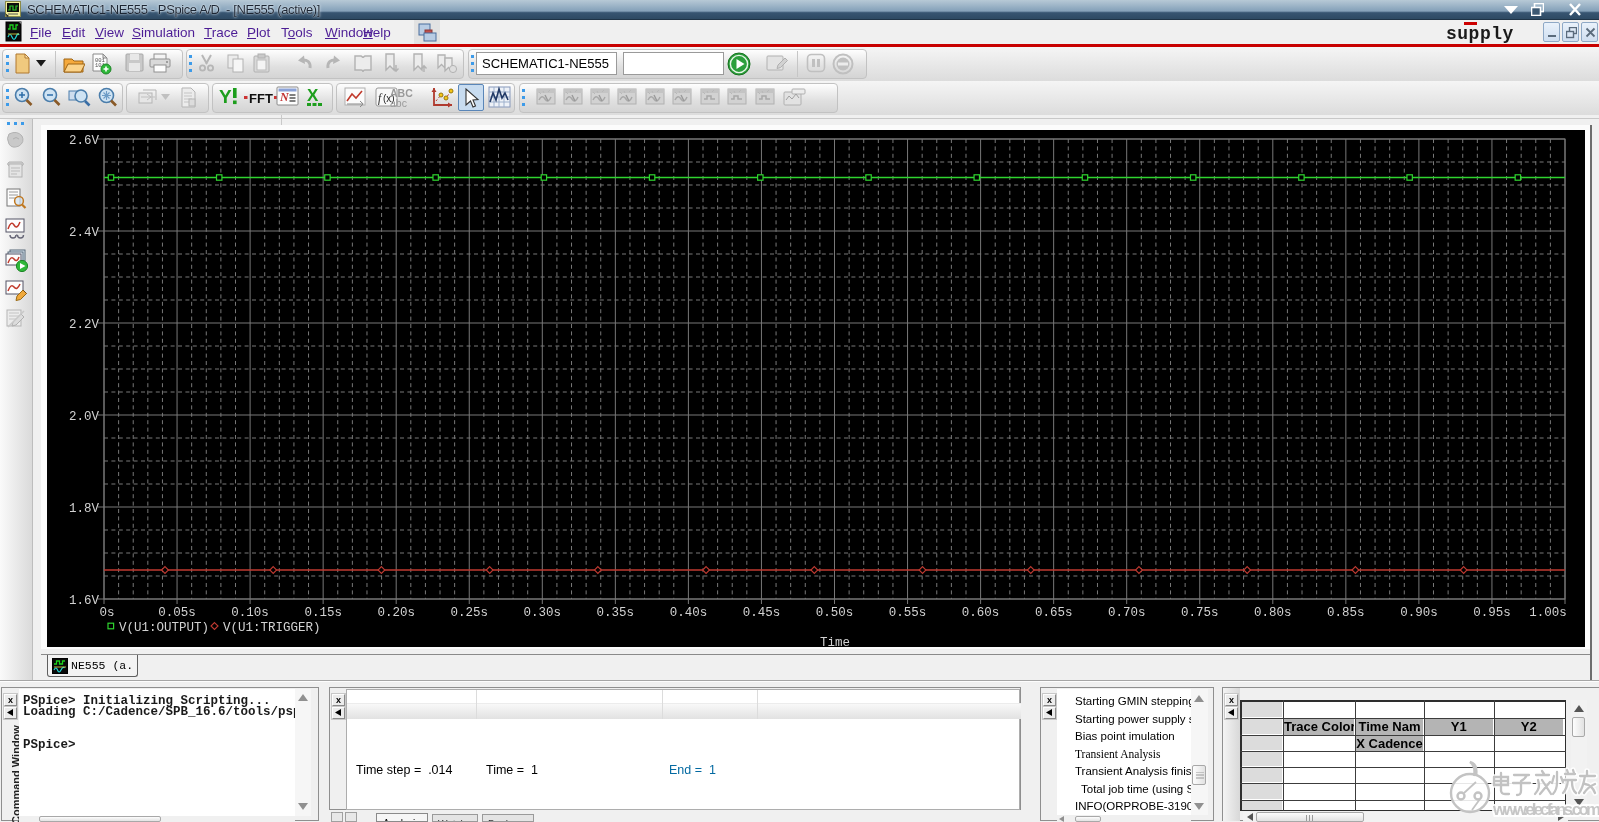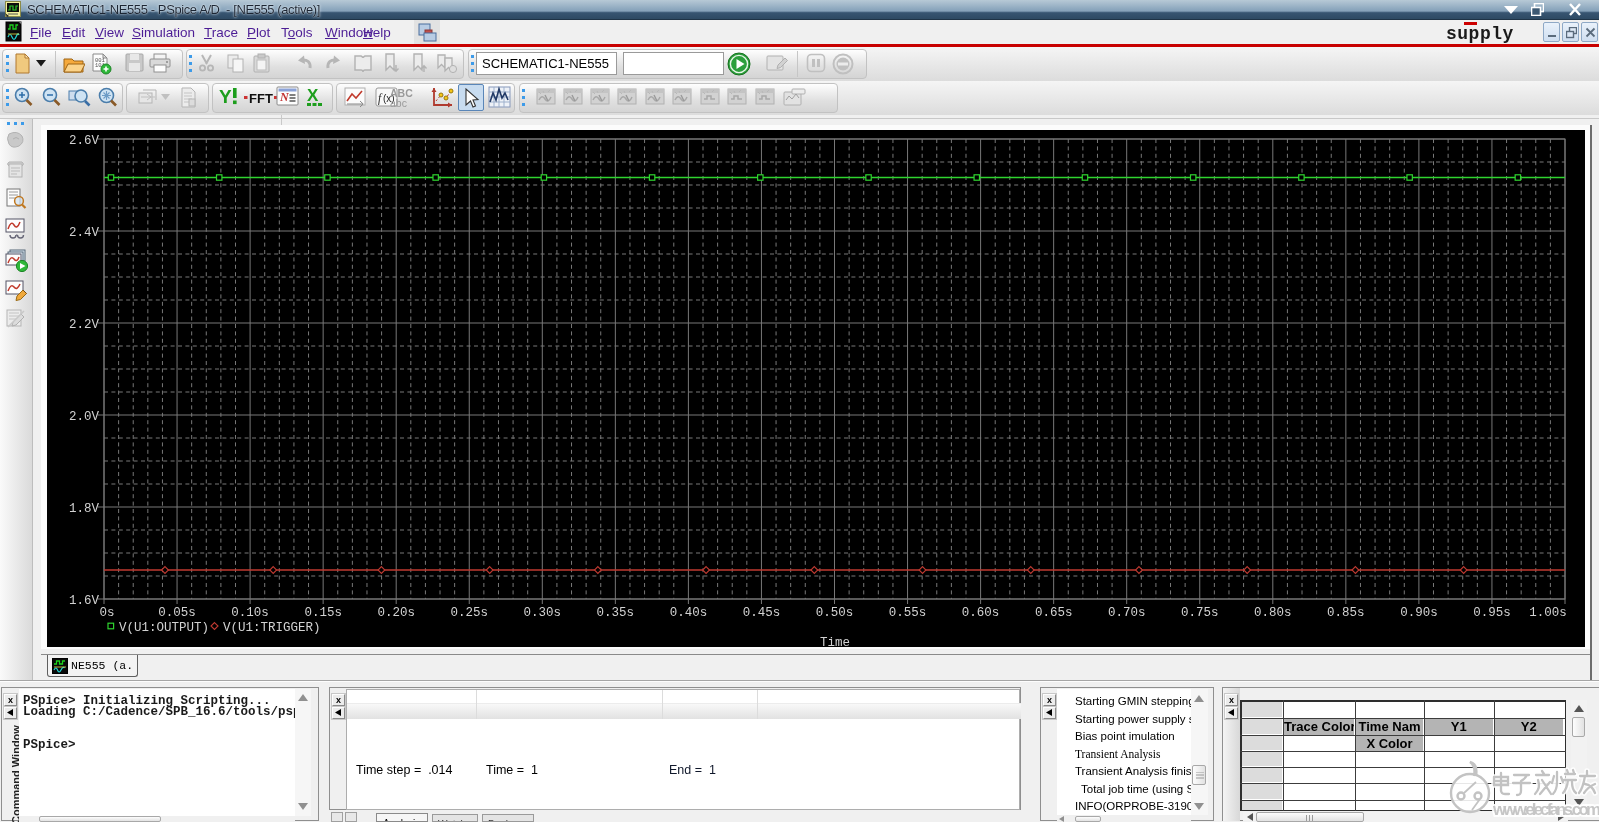--- a/index.html
+++ b/index.html
@@ -748,21 +748,21 @@
  <div class="xbtn" style="left:2px;top:19px;"><svg width="7" height="7" style="margin-top:1px">
         <path d="M6 0 v7 L0 3.5 Z" fill="#000"></path>
       </svg></div>
  <div class="abs" style="left:16px;top:1px;width:674px;height:121px;background:#fff;border:1px solid #adadad;">
    <div class="abs" style="left:0;top:13px;width:674px;height:16px;background:linear-gradient(#f8f8f8,#e2e2e2);border-top:1px solid #ececec;"></div>
    <div class="abs" style="left:129px;top:0;width:1px;height:29px;background:#dcdcdc;"></div>
    <div class="abs" style="left:315px;top:0;width:1px;height:29px;background:#dcdcdc;"></div>
    <div class="abs" style="left:410px;top:0;width:1px;height:29px;background:#dcdcdc;"></div>
    <div class="abs" style="left:9px;top:73px;font-size:12.5px;color:#000;">Time step = &nbsp;.014</div>
    <div class="abs" style="left:139px;top:73px;font-size:12.5px;color:#000;">Time = &nbsp;1</div>
-   <div class="abs" style="left:322px;top:73px;font-size:12.5px;color:#0f172a;">End = &nbsp;1</div>
+   <div class="abs" style="left:322px;top:73px;font-size:12.5px;color:#0369a1;">End = &nbsp;1</div>
  </div>
 </div>
 
 <div class="abs" style="left:331px;top:812px;width:12px;height:10px;background:#e8e8e8;border:1px solid #a0a0a0;"></div>
 <div class="abs" style="left:345px;top:812px;width:12px;height:10px;background:#e8e8e8;border:1px solid #a0a0a0;"></div>
 <div class="abs" style="left:376px;top:813px;width:52px;height:9px;background:#f6f6f6;border:1px solid #8a8a8a;font-size:10px;color:#000;padding:4px 0 0 6px;overflow:hidden;">Analysis</div>
 <div class="abs" style="left:432px;top:814px;width:46px;height:8px;background:#e4e4e4;border:1px solid #9a9a9a;font-size:10px;color:#333;padding:4px 0 0 5px;overflow:hidden;">Watch</div>
 <div class="abs" style="left:482px;top:814px;width:52px;height:8px;background:#e4e4e4;border:1px solid #9a9a9a;font-size:10px;color:#333;padding:4px 0 0 5px;overflow:hidden;">Devices</div>
 
 <div class="panel" style="left:1040px;top:687px;width:174px;height:134px;">
@@ -822,21 +822,21 @@
 <div class="abs" style="left:1242px;top:719px;width:40px;height:15px;background:#dcdcdc;"></div>
 <div class="abs" style="left:1242px;top:736px;width:40px;height:14px;background:#dcdcdc;"></div>
 <div class="abs" style="left:1242px;top:752px;width:40px;height:14px;background:#dcdcdc;"></div>
 <div class="abs" style="left:1242px;top:768px;width:40px;height:14px;background:#dcdcdc;"></div>
 <div class="abs" style="left:1242px;top:784px;width:40px;height:15px;background:#dcdcdc;"></div>
 <div class="abs" style="left:1242px;top:801px;width:40px;height:9px;background:#dcdcdc;"></div>
 <div class="abs" style="left:1284px;top:719px;width:70px;height:16px;background:#b4b4b4;font-size:13px;font-weight:bold;color:#000;text-align:center;line-height:16px;overflow:hidden;white-space:nowrap;">Trace Color</div>
 <div class="abs" style="left:1356px;top:719px;width:67px;height:16px;background:#b4b4b4;font-size:13px;font-weight:bold;color:#000;text-align:center;line-height:16px;overflow:hidden;white-space:nowrap;">Time Nam</div>
 <div class="abs" style="left:1425px;top:719px;width:67.5px;height:16px;background:#b4b4b4;font-size:13px;font-weight:bold;color:#000;text-align:center;line-height:16px;overflow:hidden;white-space:nowrap;">Y1</div>
 <div class="abs" style="left:1494.5px;top:719px;width:68.5px;height:16px;background:#b4b4b4;font-size:13px;font-weight:bold;color:#000;text-align:center;line-height:16px;overflow:hidden;white-space:nowrap;">Y2</div>
-<div class="abs" style="left:1356px;top:736px;width:67px;height:15px;background:#b4b4b4;font-size:13px;font-weight:bold;color:#000;text-align:center;line-height:15px;">X Color</div>
+<div class="abs" style="left:1356px;top:736px;width:67px;height:15px;background:#b4b4b4;font-size:13px;font-weight:bold;color:#000;text-align:center;line-height:15px;">X Cadence</div>
 <div class="sb" style="left:1571px;top:700px;width:16px;height:110px;background:#f2f2f2;">
 <svg width="10" height="8" style="position:absolute;left:3px;top:5px">
       <path d="M0 7 h10 L5 0 Z" fill="#555"></path>
     </svg>
 <div class="thumb" style="left:1px;top:17px;width:13px;height:20px;"></div>
 <svg width="10" height="8" style="position:absolute;left:3px;top:99px">
       <path d="M0 0 h10 L5 7 Z" fill="#555"></path>
     </svg>
 </div>
 <div class="sb" style="left:1243px;top:812px;width:325px;height:10px;background:#f2f2f2;">

